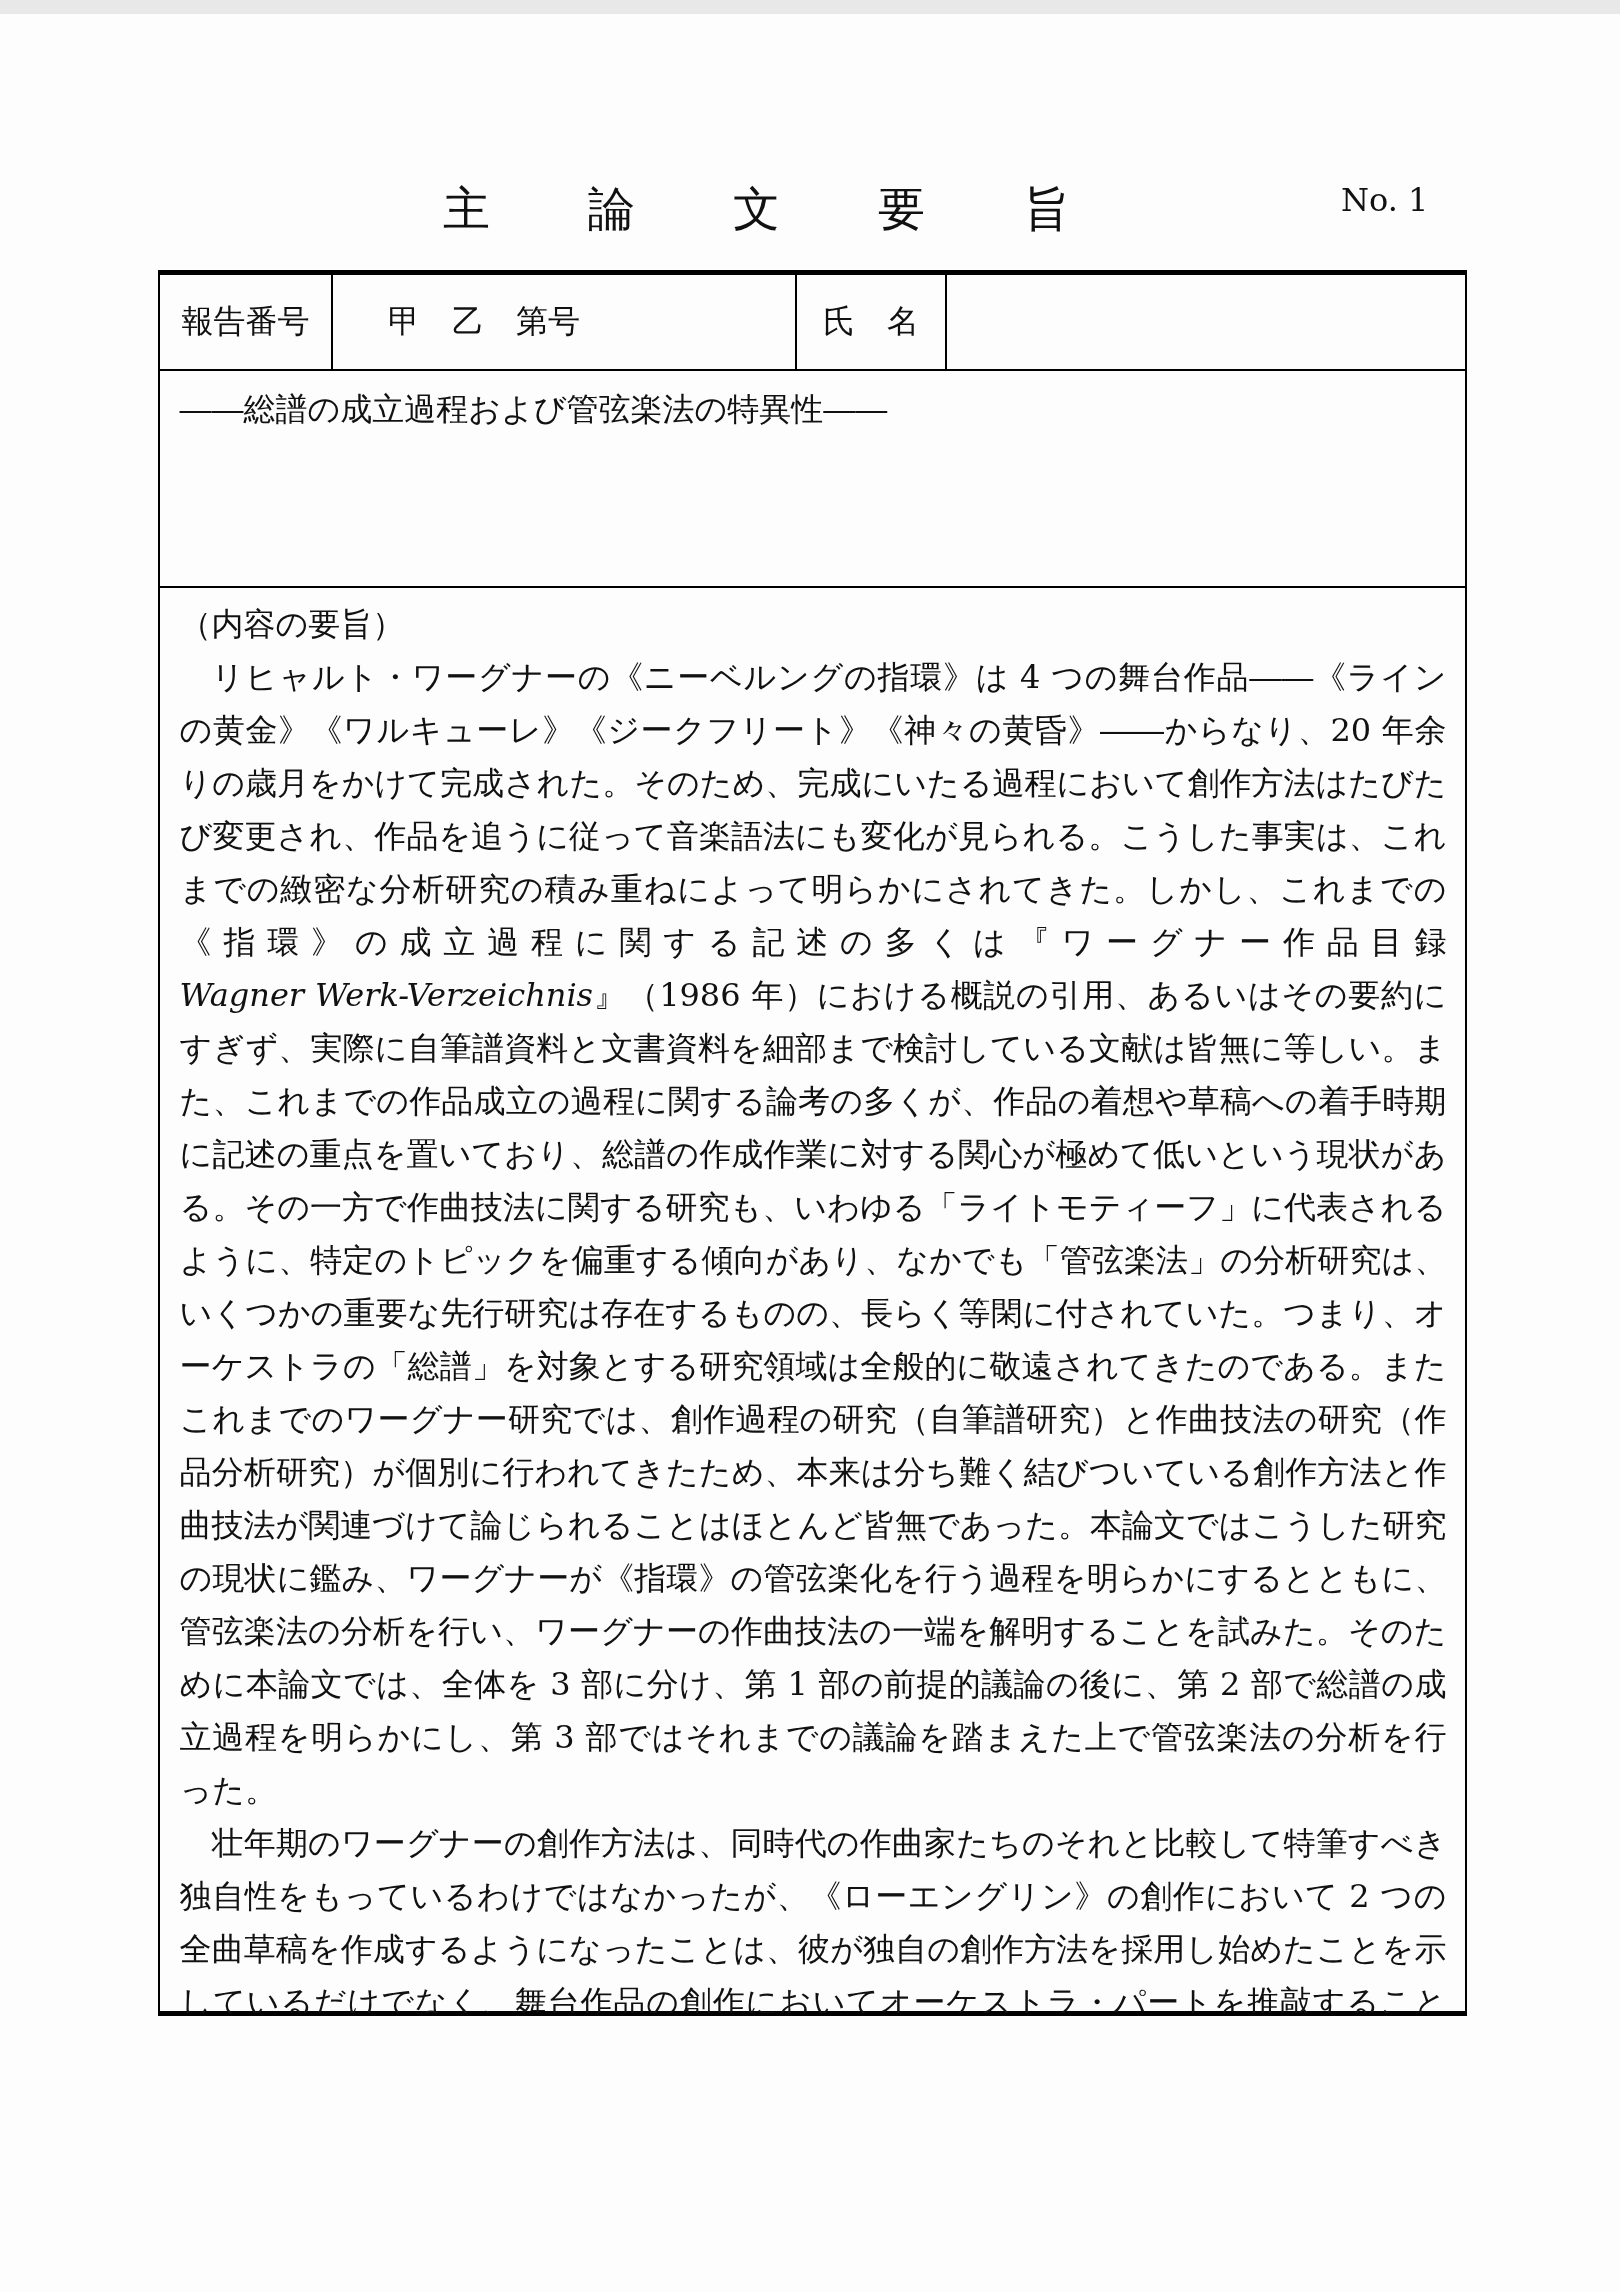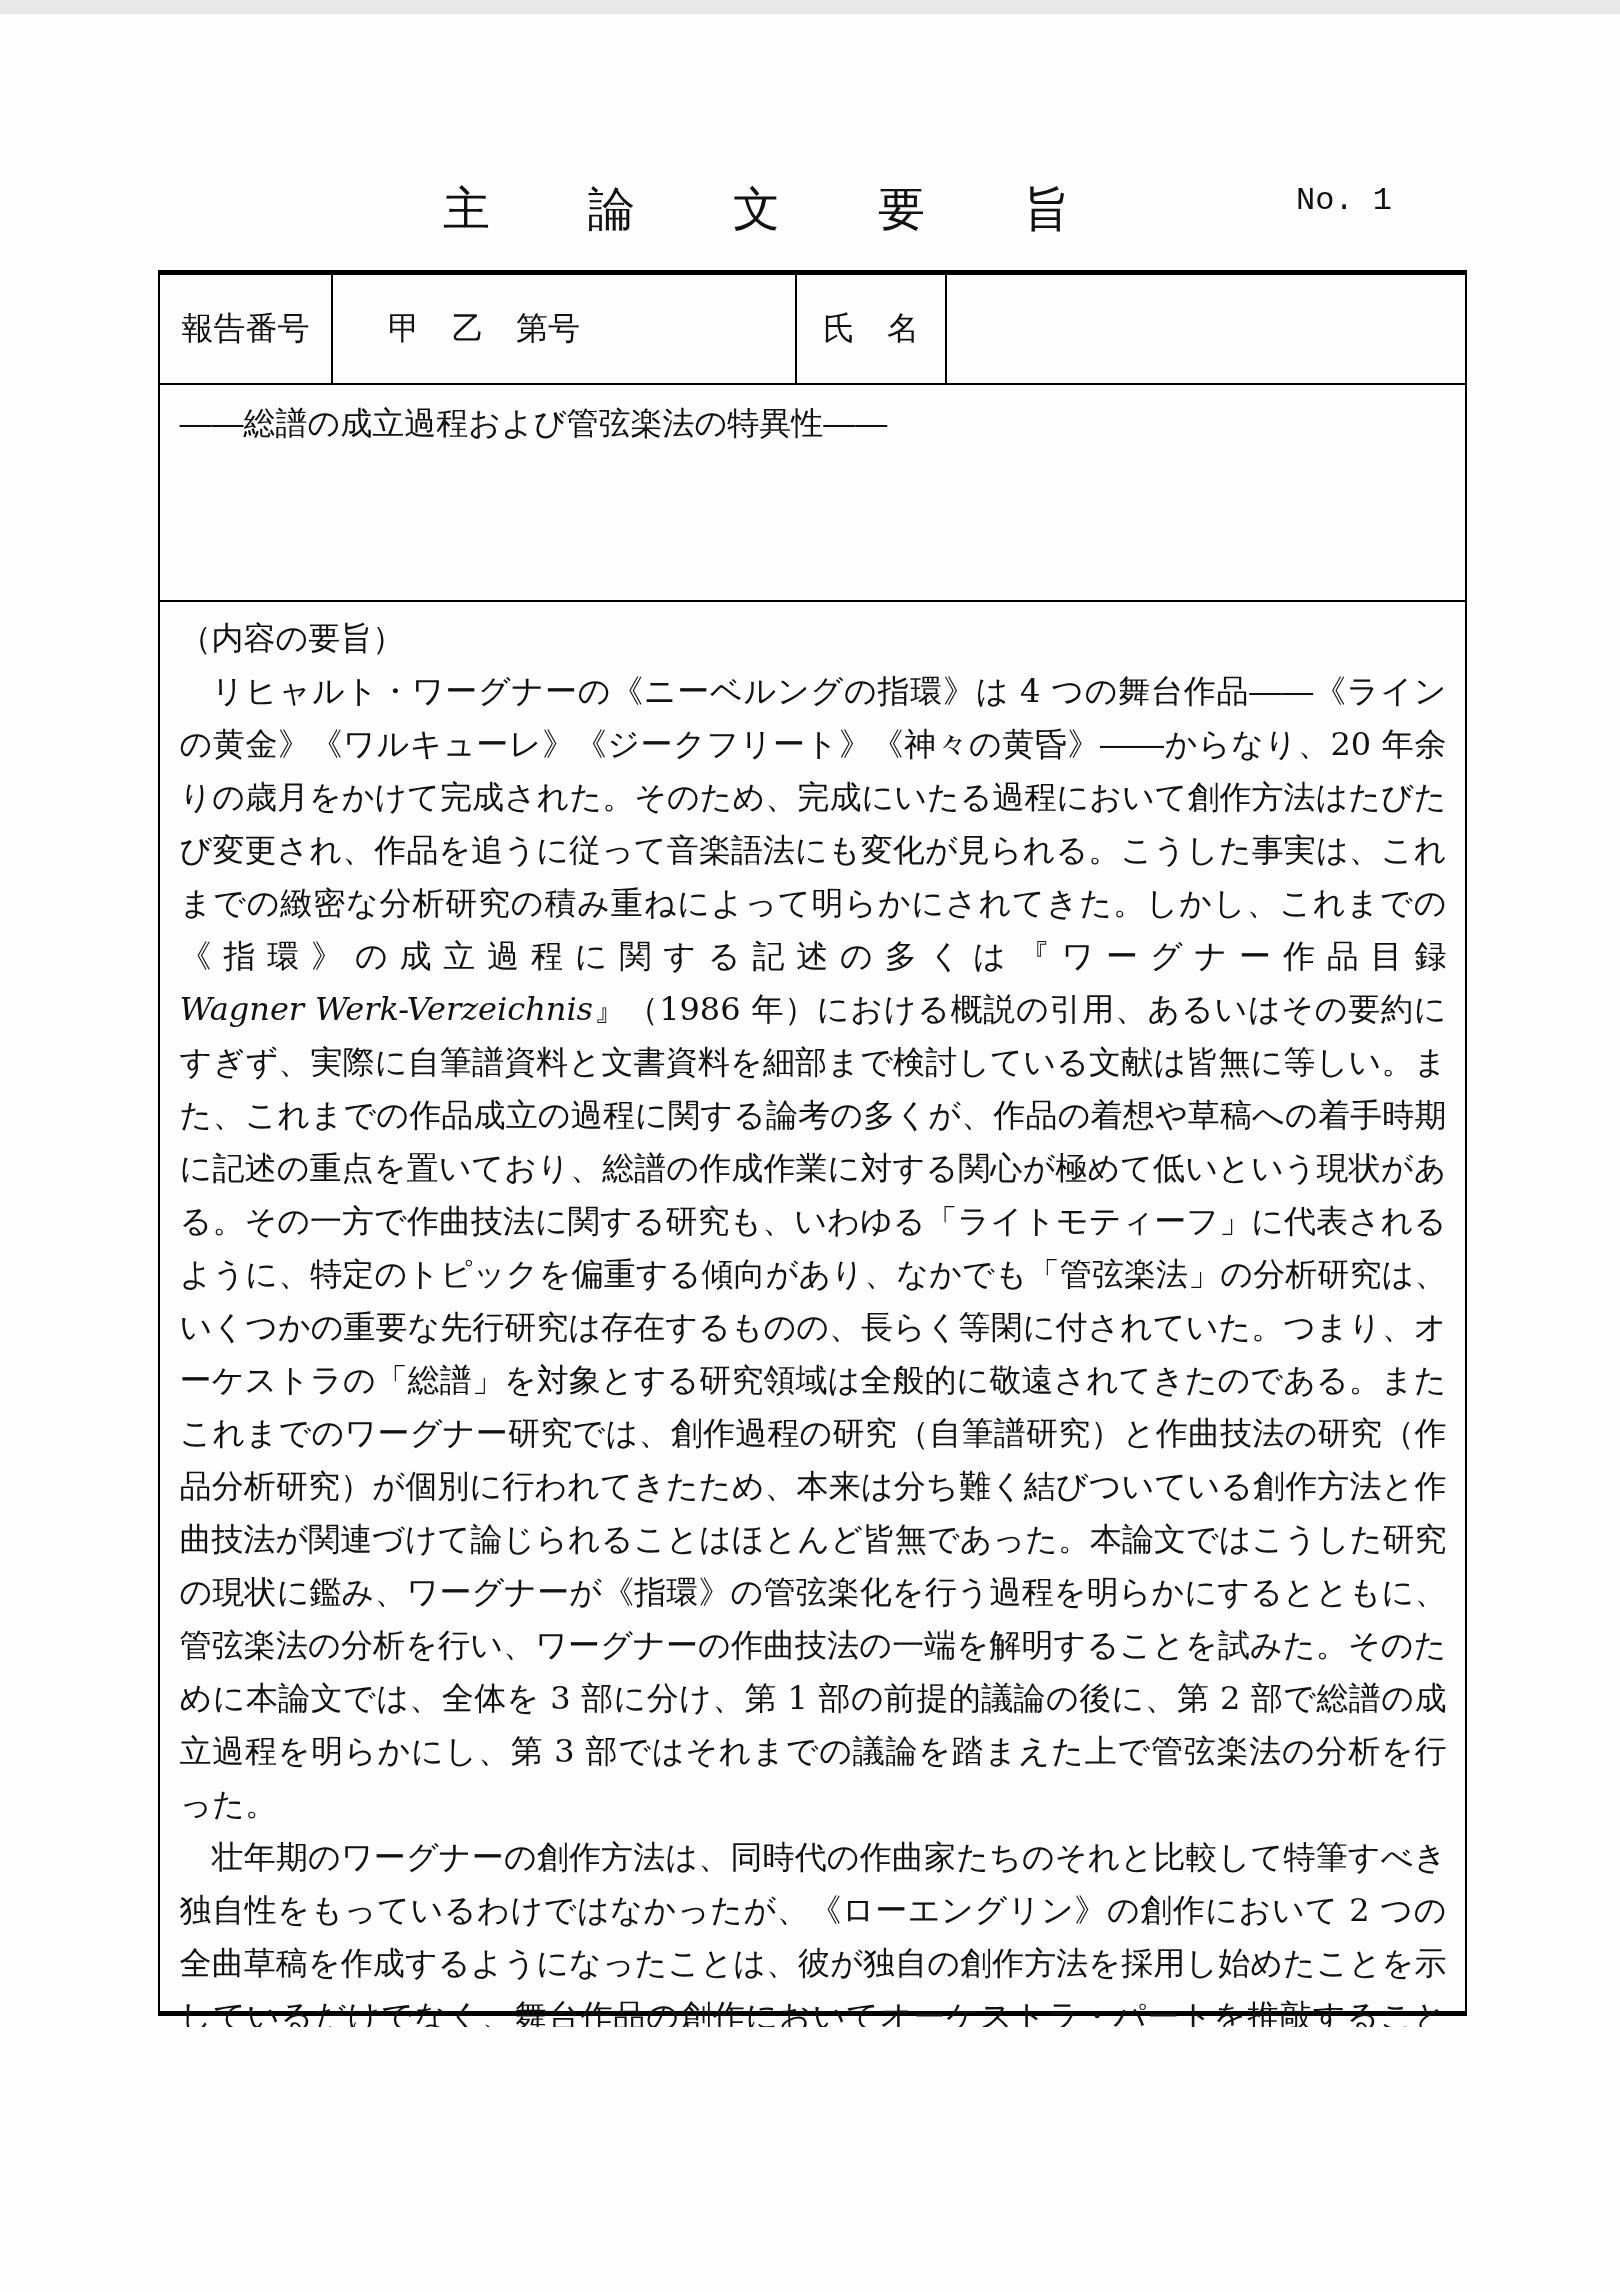--- a/index.html
+++ b/index.html
@@ -20,45 +20,44 @@
     left: 443px;
     top: 169px;
     font-size: 47px;
     line-height: 1.1;
     letter-spacing: 25.5px;
     white-space: nowrap;
     font-weight: 400;
   }
   .page-no {
     position: absolute;
-    left: 1296px;
+    left: 1341px;
     top: 169px;
     font-size: 32px;
     line-height: 1.1;
     white-space: nowrap;
-    font-family: Liberation Mono, monospace;
   }
 
   
   .doc-table {
     position: absolute;
     left: 158px;
     top: 256px;
     width: 1309px;
     height: 1746px;
     box-sizing: border-box;
     border: 2.9px solid #000;
     border-top-width: 5.9px;
     border-bottom-width: 5.9px;
     background: #fdfdfd;
   }
 
   .row-head {
     display: flex;
-    height: 110px;
+    height: 96px;
     box-sizing: border-box;
     border-bottom: 2.9px solid #000;
     font-size: 32px;
   }
   .cell {
     display: flex;
     align-items: center;
     box-sizing: border-box;
     white-space: nowrap;
   }

